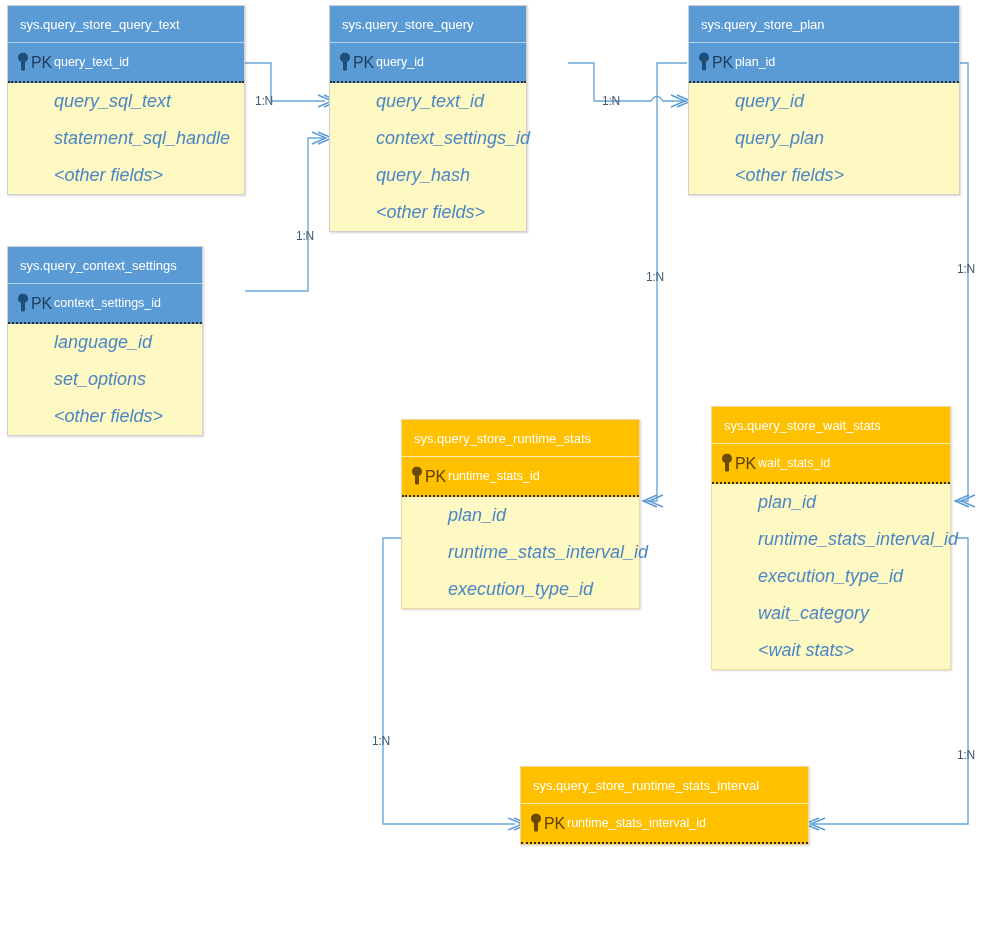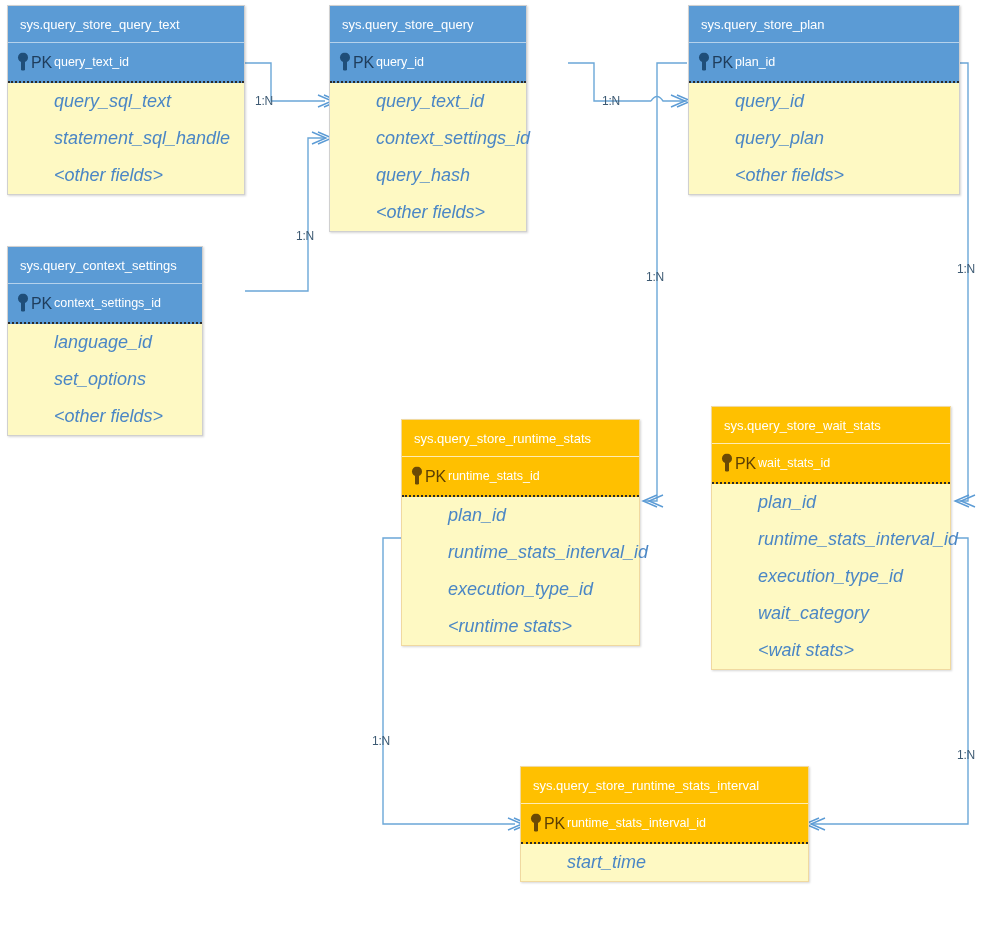--- a/index.html
+++ b/index.html
@@ -260,21 +260,20 @@
             <rect class="key-body" x="4" y="5" width="4" height="13" rx="1.2"></rect>
           </svg>
         <span class="pk-label">PK</span>
       </span>
       <span class="pk-name">runtime_stats_id</span>
     </div>
     <div class="ent-body">
       <div class="ent-field">plan_id</div>
       <div class="ent-field">runtime_stats_interval_id</div>
       <div class="ent-field">execution_type_id</div>
-      <div class="ent-field">&lt;runtime stats&gt;</div>
     </div>
   </div>
 
   <div class="entity theme-orange" style="left:711px; top:406px; width:240px;">
     <div class="ent-header">sys.query_store_wait_stats</div>
     <div class="ent-pk">
       <span class="pk-mark">
         <svg width="13" height="19" viewBox="0 0 13 19">
             <circle class="key-body" cx="6" cy="5" r="5"></circle>
             <rect class="key-body" x="4" y="5" width="4" height="13" rx="1.2"></rect>
@@ -298,17 +297,16 @@
       <span class="pk-mark">
         <svg width="13" height="19" viewBox="0 0 13 19">
             <circle class="key-body" cx="6" cy="5" r="5"></circle>
             <rect class="key-body" x="4" y="5" width="4" height="13" rx="1.2"></rect>
           </svg>
         <span class="pk-label">PK</span>
       </span>
       <span class="pk-name">runtime_stats_interval_id</span>
     </div>
     <div class="ent-body">
-      <div class="ent-field">start_time</div>
     </div>
   </div>
 
 </div>
 
 </body></html>

